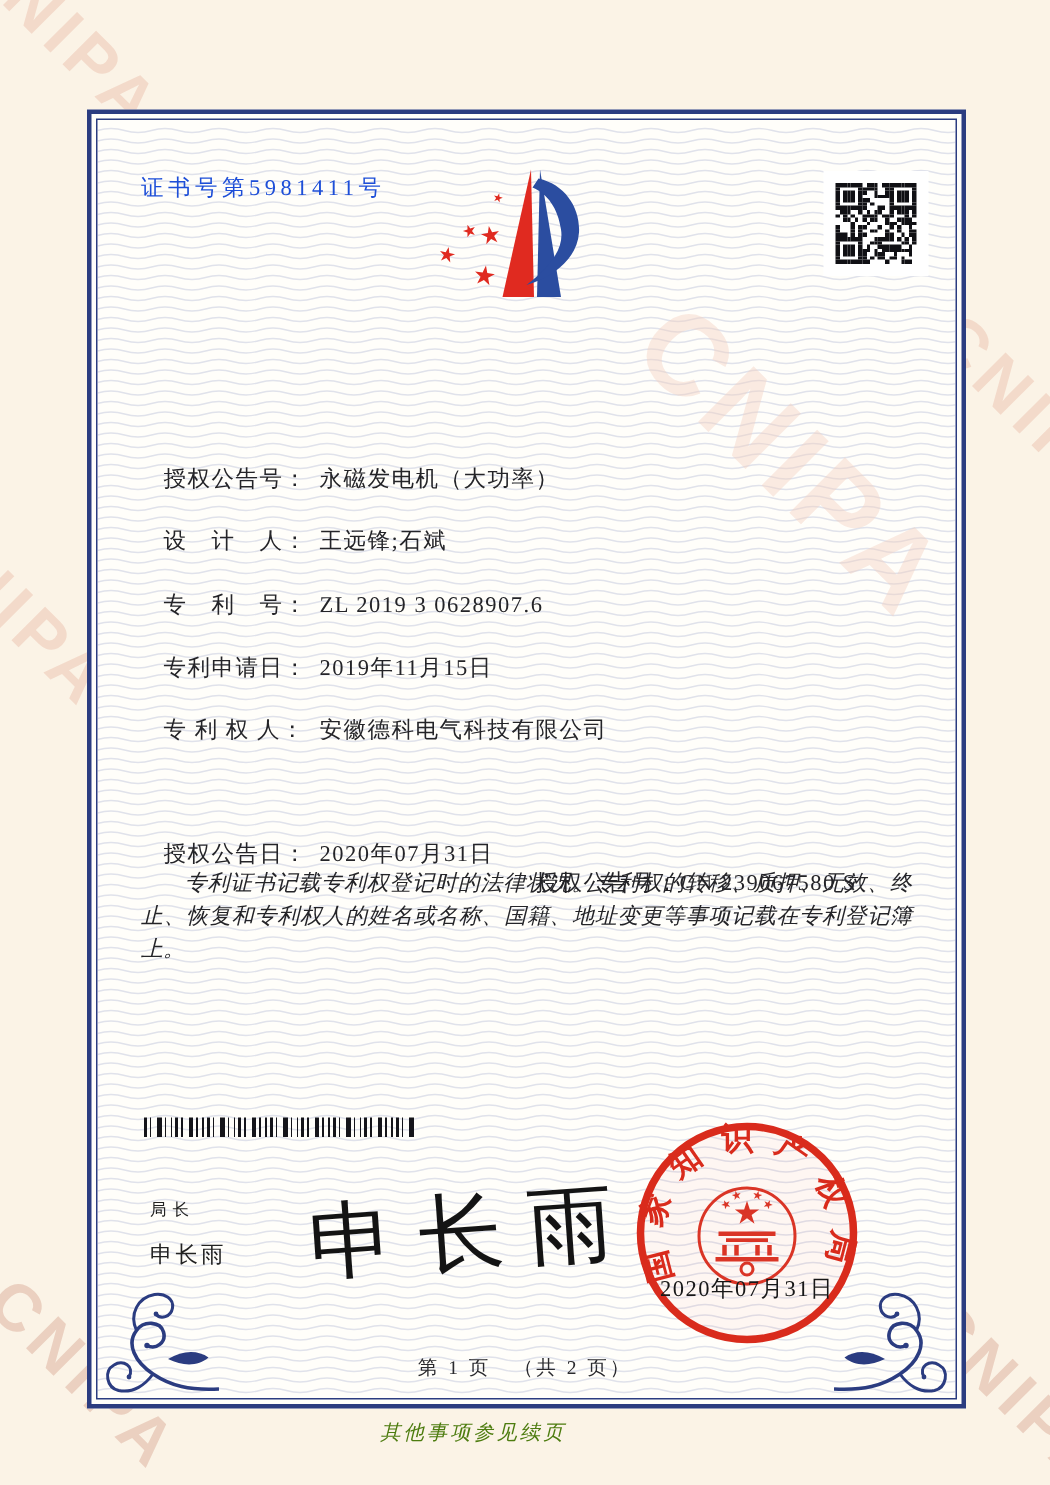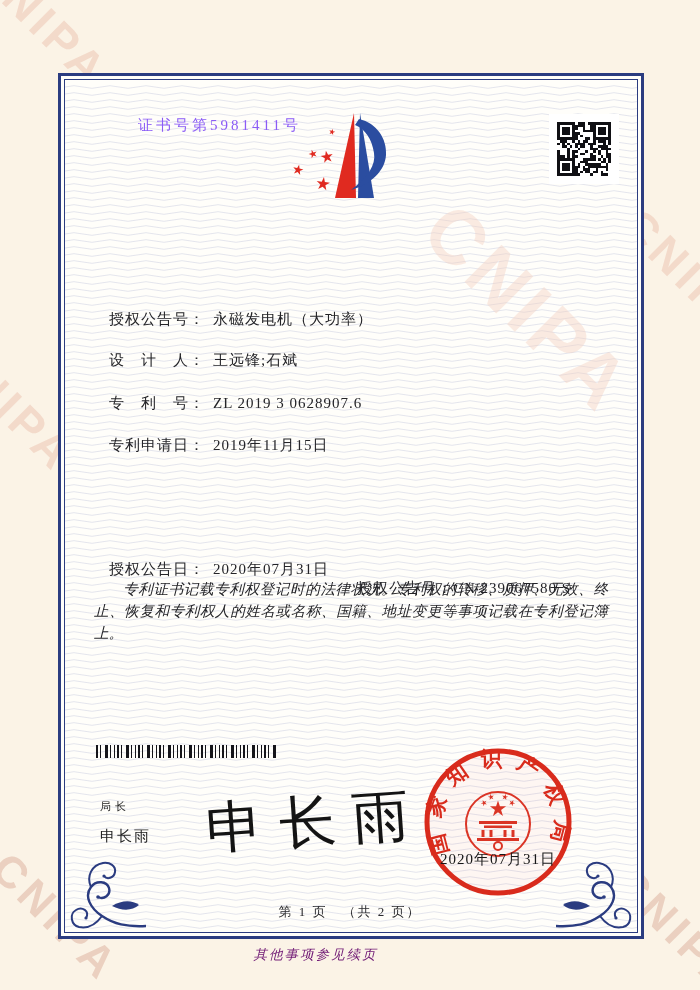--- a/index.html
+++ b/index.html
@@ -19,21 +19,21 @@
   .logo-ghost{position:absolute;left:322px;top:108px;width:160px;height:115px;z-index:1;
       background:radial-gradient(closest-side,rgba(231,118,96,.18),rgba(231,118,96,0));}
 
   
   .frame{position:absolute;left:58px;top:73px;width:580px;height:860px;
          border:3px solid #2b3c80;background:#fffefa;z-index:1;}
   .frame-inner{position:absolute;inset:3px;border:1px solid #2b3c80;overflow:hidden;}
   .waves{position:absolute;left:0;top:0;}
 
   
-  .cert-no{position:absolute;left:94px;top:116px;font-size:15px;letter-spacing:3px;color:#8b5cf6;z-index:3;margin-left:44px;}
+  .cert-no{position:absolute;left:94px;top:116px;font-size:15px;letter-spacing:3px;color:#1d4ed8;z-index:3;}
   .logo{position:absolute;left:293px;top:110px;z-index:3;}
   .qr-plate{position:absolute;left:549px;top:114px;width:70px;height:70px;background:#fff;z-index:3;
             display:flex;align-items:center;justify-content:center;}
   .qr-grid{display:grid;grid-template-columns:repeat(21,1fr);grid-template-rows:repeat(21,1fr);
            width:54px;height:54px;background:#fff;}
   .qc{background:transparent;}
   .qc.on{background:#101014;}
 
   .title{position:absolute;left:0;width:700px;top:211px;text-align:center;font-size:32px;
          font-weight:bold;letter-spacing:7px;text-indent:7px;color:#1d1d22;z-index:3;}
@@ -58,21 +58,21 @@
   .signature{position:absolute;left:206px;top:784px;font-size:57px;letter-spacing:16px;
              color:#141414;transform:rotate(-4deg);z-index:3;font-weight:500;white-space:nowrap;}
 
   .seal{position:absolute;left:420px;top:744px;z-index:4;}
   .seal-date{position:absolute;left:428px;top:850px;width:140px;text-align:center;
              font-size:15px;color:#171717;letter-spacing:1px;z-index:5;}
 
   .page-ind{position:absolute;left:0;width:700px;top:903px;text-align:center;
             font-size:13px;letter-spacing:2px;color:#2a2a2e;z-index:3;}
   .note{position:absolute;left:0;width:631px;top:946px;text-align:center;
-        font-size:13.5px;letter-spacing:2px;color:#701a75;font-style:italic;z-index:3;font-family:Liberation Mono, monospace;}
+        font-size:13.5px;letter-spacing:2px;color:#4d7c0f;font-style:italic;z-index:3;font-family:Liberation Mono, monospace;}
 
   .orn{position:absolute;z-index:3;}
   .orn-l{left:46px;top:856px;}
   .orn-r{left:556px;top:856px;transform:scaleX(-1);}
 </style>
 </head>
 <body>
 
 <div class="page">
 
@@ -560,20 +560,23 @@
     <span class="lab">授权公告号：</span><span class="val">永磁发电机（大功率）</span>
   </div>
   <div class="field" style="top:334px">
     <span class="lab">设　计　人：</span><span class="val">王远锋;石斌</span>
   </div>
   <div class="field" style="top:377px">
     <span class="lab">专　利　号：</span><span class="val">ZL 2019 3 0628907.6</span>
   </div>
   <div class="field" style="top:419px">
     <span class="lab">专利申请日：</span><span class="val">2019年11月15日</span>
+  </div>
+  <div class="field" style="top:460px">
+    <span class="lab">专 利 权 人：</span><span class="val">安徽德科电气科技有限公司</span>
   </div>
   <div class="field grant" style="top:543px">
     <span class="lab">授权公告日：</span><span class="val">2020年07月31日</span>
     <span class="lab2"><span>授权公告号：</span><span>CN 239067580 S</span></span>
   </div>
 
   <div class="paras">
     <p>专利证书记载专利权登记时的法律状况。专利权的转移、质押、无效、终止、恢复和专利权人的姓名或名称、国籍、地址变更等事项记载在专利登记簿上。</p>
   </div>
 

